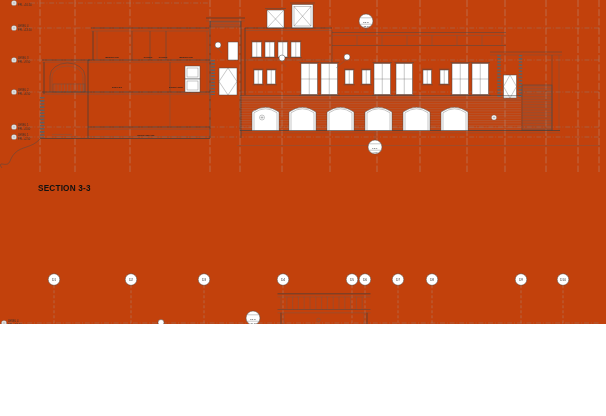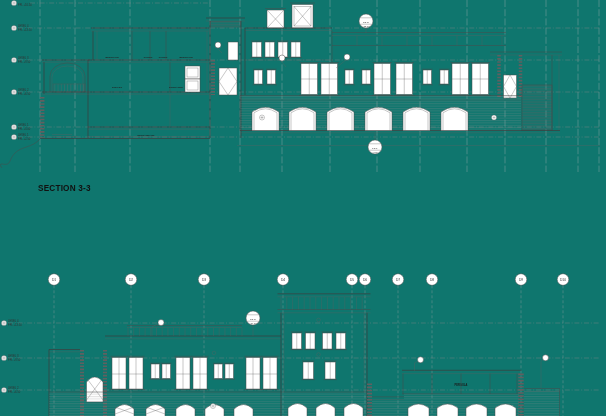--- a/index.html
+++ b/index.html
@@ -1,16 +1,16 @@
 <!DOCTYPE html>
 <html><head>
 <meta charset="utf-8">
 <style>
   html,body{margin:0;padding:0;background:#ffffff;}
-  .sheet{position:relative;width:606px;height:416px;background:#0f766e;overflow:hidden;
+  .sheet{position:relative;width:606px;height:324px;background:#c2410c;overflow:hidden;
          font-family:"Liberation Sans",sans-serif;}
   svg{position:absolute;left:0;top:0;}
   text{font-family:"Liberation Sans",sans-serif;fill:#2e2e2e;}
   .t-room{font-size:2.5px;font-weight:bold;text-anchor:middle;fill:#222;}
   .t-lvl{font-size:2.7px;fill:#333;}
   .t-bub{font-size:3.3px;text-anchor:middle;fill:#333;}
   .t-title{font-size:8.2px;font-weight:bold;letter-spacing:.2px;fill:#111;}
   .t-datum{font-size:2.2px;text-anchor:middle;fill:#222;}
   .t-perg{font-size:2.6px;font-weight:bold;text-anchor:middle;fill:#1a1a1a;}
   .s-main{stroke:#3d3d3d;stroke-width:.7;fill:none;}

